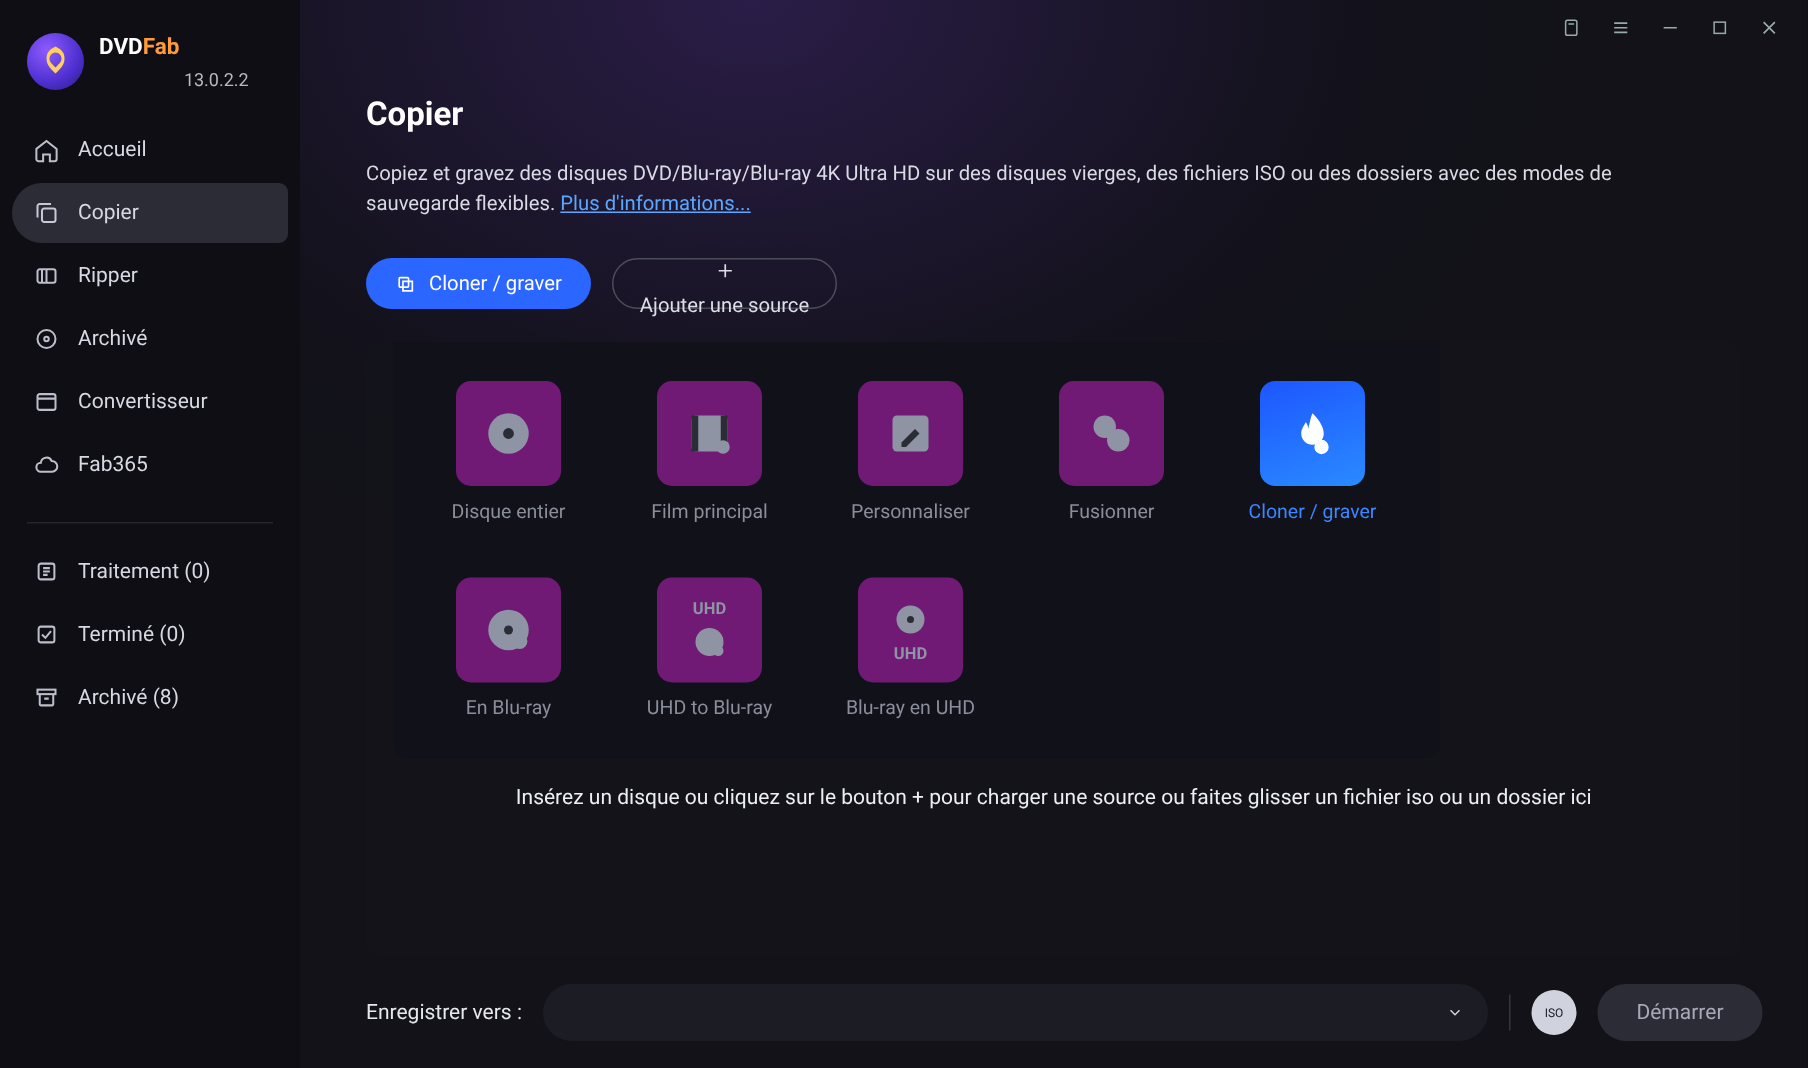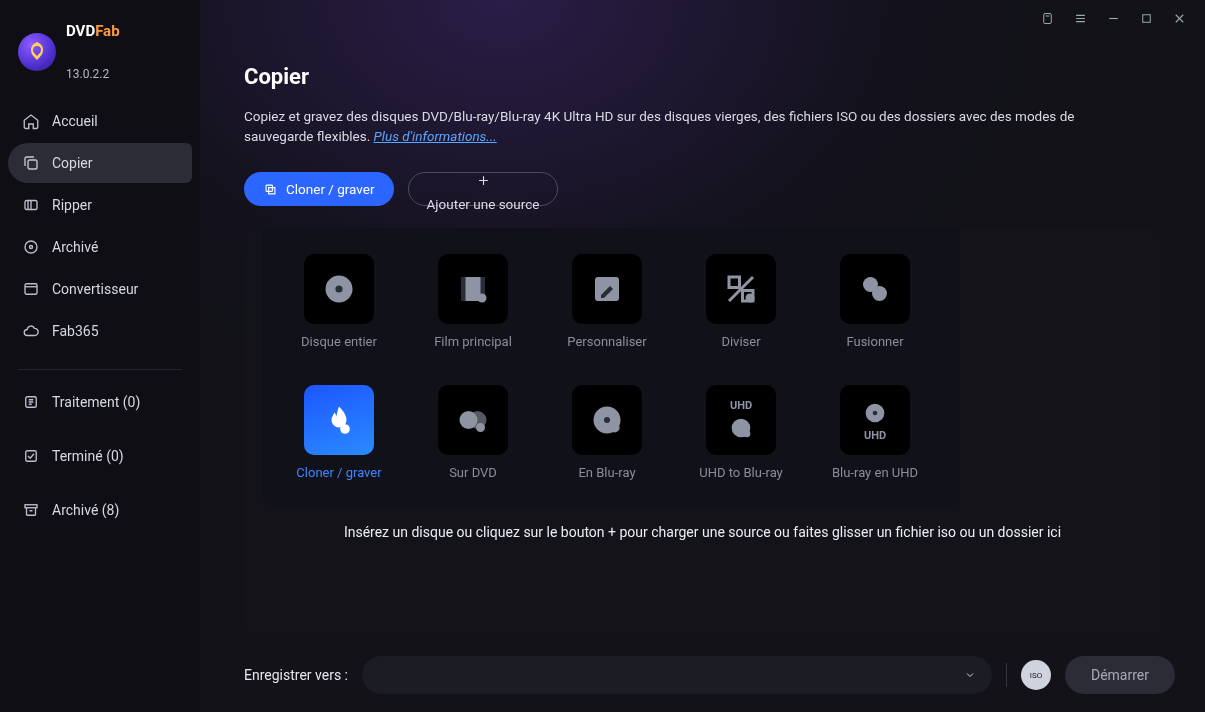--- a/index.html
+++ b/index.html
@@ -27,52 +27,52 @@
   display: flex; flex-direction: column;
   padding-top: 14px;
 }
 .brand { display:flex; align-items:center; gap:10px; padding: 8px 18px 14px; }
 .brand-logo {
   width: 38px; height: 38px; border-radius: 50%;
   background: radial-gradient(circle at 35% 30%, #8d5bff 0%, #4e2fcf 60%, #2b1a80 100%);
   display:flex;align-items:center;justify-content:center;
 }
 .brand-logo svg{ width:24px;height:24px;fill:#ffd05b;}
-.brand-text { display:flex; flex-direction:column; gap:3px;}
+.brand-text { display:flex; flex-direction:row; gap:3px;}
 .brand-name { font-weight:700; font-size:15px; color:#fff;}
 .brand-name .accent { color:#ff9b3d;}
 .brand-ver { font-size:12px; color:#b7b8c4;margin-top:24px;}
 .nav { padding: 6px 8px; display:flex; flex-direction:column; gap:2px;}
 .nav-item {
   display:flex; align-items:center; gap:12px;
   height: 40px; padding: 0 14px;
   border-radius: 20px 6px 6px 20px;
   color:#d6d8e2; font-size:14px; cursor:pointer;
 }
 .nav-item.active { background:#2b2c36; }
 .nav-item .nicon { width:18px;height:18px;color:#bdbecb;display:flex;align-items:center;justify-content:center;}
 .nav-item.active .nicon { color:#c7c8d4;}
 .nav-item svg{width:100%;height:100%;}
 .divider { height:1px; background:#24252e; margin: 12px 18px; }
-.nav2 { padding: 0 8px; display:flex; flex-direction:column; gap:14px;}
+.nav2 { padding: 0 8px; display:flex; flex-direction:column; gap:2px;}
 .nav2 .nav-item { border-radius:6px;}
 
 
 .main {
   flex:1; height:100%;
   background: radial-gradient(ellipse 700px 500px at 30% 0%, rgba(98,54,180,0.30) 0%, rgba(20,18,30,0.8) 55%, #121218 80%),
               radial-gradient(ellipse 500px 500px at 90% 70%, rgba(40,50,200,0.18) 0%, transparent 60%),
               #121218;
   position:relative;
   display:flex; flex-direction:column;
 }
 .content { padding: 64px 44px 0; flex:1; display:flex; flex-direction:column; overflow:hidden;}
 .page-title { font-size:22px; font-weight:700; color:#fff; margin-bottom:18px;}
 .page-desc { font-size:13.5px; color:#d9dae4; line-height:1.45; max-width: 900px;}
-.page-desc a { color:#5aa7ff; text-decoration:underline;font-style:italic;}
+.page-desc a { color:#5aa7ff; text-decoration:underline;}
 .action-row { display:flex; gap:14px; margin-top:26px;}
 .btn {
   display:flex; align-items:center; gap:8px;
   height:34px; padding:0 18px; border-radius:17px;
   font-size:13.5px; cursor:pointer; border:1px solid transparent;
 }
 .btn-primary { background:#2a66ff; color:#fff;}
 .btn-outline { background:transparent; border-color:#4b4d58; color:#dcdde6;flex-direction:column;}
 .btn .bicon{width:15px;height:15px;}
 
@@ -96,21 +96,21 @@
   padding: 26px 30px 26px 22px;
   display:grid; grid-template-columns: repeat(5, 110px); gap: 36px 24px;
   z-index:3;
 }
 .mode {
   width:110px; display:flex; flex-direction:column; align-items:center; gap:10px;
   cursor:pointer;
 }
 .mode .tile {
   width:70px; height:70px; border-radius:10px;
-  background:#000000; display:flex; align-items:center; justify-content:center;
+  background:#701a75; display:flex; align-items:center; justify-content:center;
 }
 .mode.active .tile { background: linear-gradient(160deg,#1d56ff,#2a8bff); }
 .mode .tile svg{ width:36px;height:36px;fill:#8f94a4;}
 .mode.active .tile svg{ fill:#fff;}
 .mode-label { font-size:13px; color:#8a8d9a; text-align:center; white-space:nowrap;}
 .mode.active .mode-label{ color:#3e86ff;}
 .tile-text { font-size:11px; font-weight:700; color:#8f94a4;}
 
 .footer {
   height:74px; display:flex; align-items:center; gap:14px;
@@ -321,53 +321,34 @@
               <svg viewBox="0 0 24 24">
                 <rect x="4" y="4" width="16" height="16" rx="2"></rect>
                 <path d="M8 16l6-6 2 2-6 6H8v-2z" fill="#2a2c36"></path>
               </svg>
             </div>
           <div class="mode-label">Personnaliser</div>
         </div>
         <div class="mode">
           <div class="tile">
               <svg viewBox="0 0 24 24">
-                <path d="M4 4h7v7H4zM13 13h7v7h-7zM20 4L4 20" stroke="#8f94a4" stroke-width="2" fill="none"></path>
-                <circle cx="18" cy="18" r="3"></circle>
-              </svg>
-            </div>
-          <div class="mode-label">Diviser</div>
-        </div>
-        <div class="mode">
-          <div class="tile">
-              <svg viewBox="0 0 24 24">
                 <circle cx="9" cy="9" r="5"></circle>
                 <circle cx="15" cy="15" r="5"></circle>
               </svg>
             </div>
           <div class="mode-label">Fusionner</div>
         </div>
         <div class="mode active">
           <div class="tile">
               <svg viewBox="0 0 24 24">
                 <path d="M12 3c3 3 5 6 5 9a5 5 0 1 1-10 0c0-2 1-3 2-5 1 1 1 2 1 3 1-3 1-5 2-7z"></path>
                 <circle cx="16" cy="18" r="3.2"></circle>
               </svg>
             </div>
           <div class="mode-label">Cloner / graver</div>
-        </div>
-        <div class="mode">
-          <div class="tile">
-              <svg viewBox="0 0 24 24">
-                <ellipse cx="9" cy="12" rx="6" ry="6"></ellipse>
-                <ellipse cx="15" cy="12" rx="6" ry="6" fill-opacity="0.6"></ellipse>
-                <circle cx="17" cy="17" r="3"></circle>
-              </svg>
-            </div>
-          <div class="mode-label">Sur DVD</div>
         </div>
         <div class="mode">
           <div class="tile">
               <svg viewBox="0 0 24 24">
                 <circle cx="12" cy="12" r="9"></circle>
                 <circle cx="12" cy="12" r="2" fill="#2a2c36"></circle>
                 <circle cx="17" cy="17" r="3.4"></circle>
               </svg>
             </div>
           <div class="mode-label">En Blu-ray</div>

